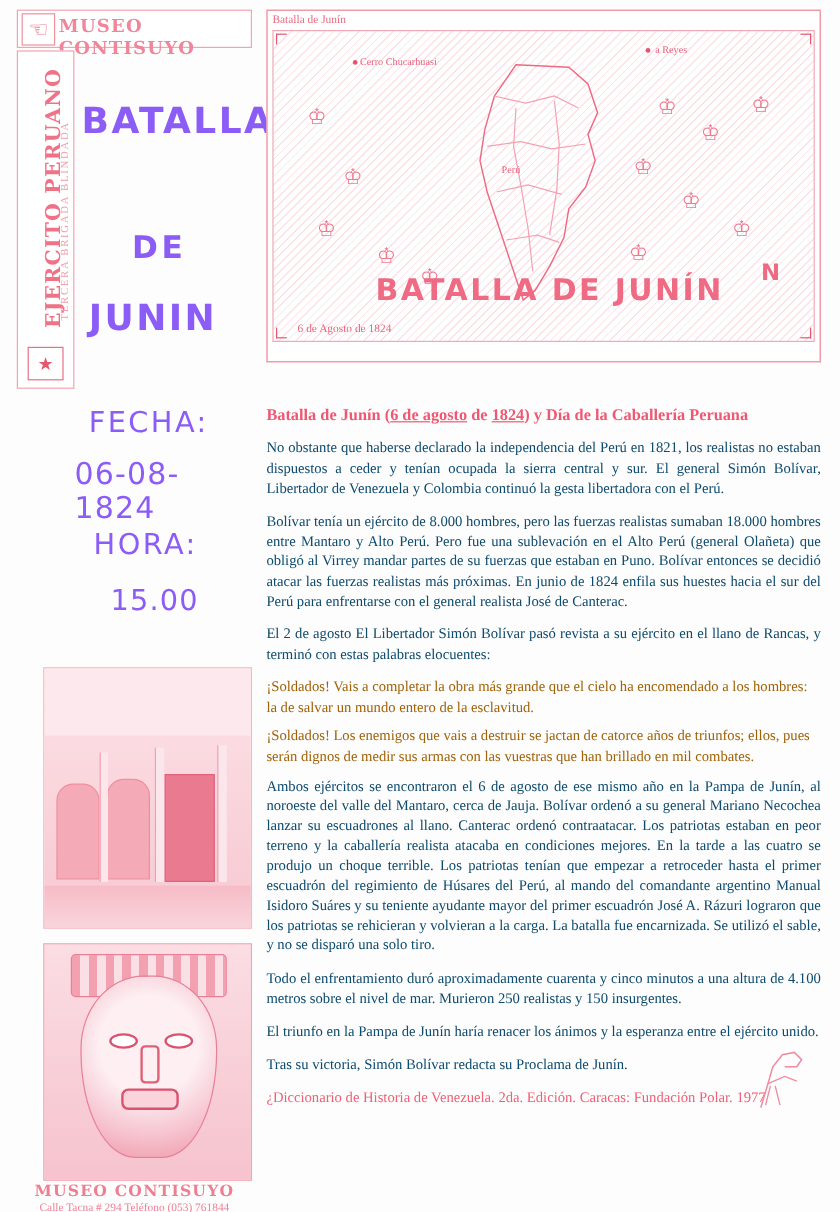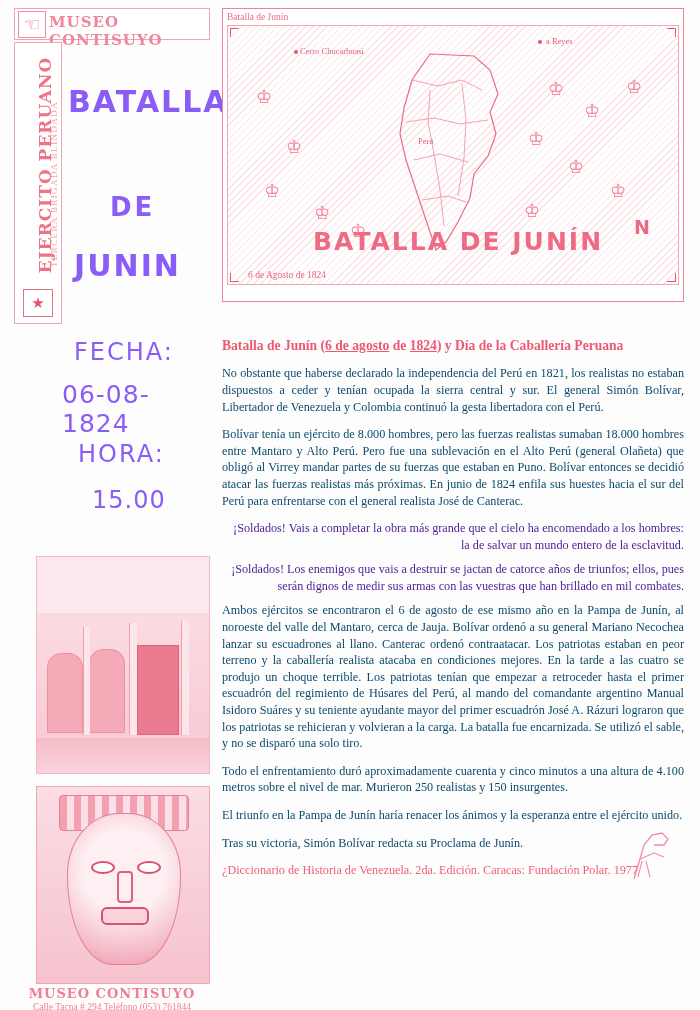--- a/index.html
+++ b/index.html
@@ -214,22 +214,22 @@
     margin:0 0 10px 0;color:#ee5872;
   }
   .doc-title u{text-decoration:underline;}
   p.body{
     margin:0 0 11px 0;
     font-size:12.2px;line-height:1.36;text-align:justify;
     color:#0c4a6e;
   }
   p.quote{
     margin:0 0 8px 0;
-    font-size:12.2px;line-height:1.36;text-align:right;
-    color:#4c1d95;
+    font-size:12.2px;line-height:1.36;text-align:left;
+    color:#a16207;
   }
   .refs{
     margin-top:2px;font-size:12.2px;line-height:1.36;color:#ef6077;
   }
   .flamingo{
     position:absolute;right:8px;bottom:-2px;width:52px;height:58px;
     color:#f08ba0;
   }
 </style>
 </head>
@@ -333,20 +333,21 @@
   </div>
 
   <div class="text-col">
 
     <div class="doc-title">
       <span>Batalla de Junín (</span><u>6 de agosto</u><span> de </span><u>1824</u><span>) y Día de la Caballería Peruana</span>
     </div>
 
     <p class="body">No obstante que haberse declarado la independencia del Perú en 1821, los realistas no estaban dispuestos a ceder y tenían ocupada la sierra central y sur. El general Simón Bolívar, Libertador de Venezuela y Colombia continuó la gesta libertadora con el Perú.</p>
     <p class="body">Bolívar tenía un ejército de 8.000 hombres, pero las fuerzas realistas sumaban 18.000 hombres entre Mantaro y Alto Perú. Pero fue una sublevación en el Alto Perú (general Olañeta) que obligó al Virrey mandar partes de su fuerzas que estaban en Puno. Bolívar entonces se decidió atacar las fuerzas realistas más próximas. En junio de 1824 enfila sus huestes hacia el sur del Perú para enfrentarse con el general realista José de Canterac.</p>
+    <p class="body">El 2 de agosto El Libertador Simón Bolívar pasó revista a su ejército en el llano de Rancas, y terminó con estas palabras elocuentes:</p>
 
     <p class="quote">¡Soldados! Vais a completar la obra más grande que el cielo ha encomendado a los hombres: la de salvar un mundo entero de la esclavitud.</p>
     <p class="quote">¡Soldados! Los enemigos que vais a destruir se jactan de catorce años de triunfos; ellos, pues serán dignos de medir sus armas con las vuestras que han brillado en mil combates.</p>
 
     <p class="body">Ambos ejércitos se encontraron el 6 de agosto de ese mismo año en la Pampa de Junín, al noroeste del valle del Mantaro, cerca de Jauja. Bolívar ordenó a su general Mariano Necochea lanzar su escuadrones al llano. Canterac ordenó contraatacar. Los patriotas estaban en peor terreno y la caballería realista atacaba en condiciones mejores. En la tarde a las cuatro se produjo un choque terrible. Los patriotas tenían que empezar a retroceder hasta el primer escuadrón del regimiento de Húsares del Perú, al mando del comandante argentino Manual Isidoro Suáres y su teniente ayudante mayor del primer escuadrón José A. Rázuri lograron que los patriotas se rehicieran y volvieran a la carga. La batalla fue encarnizada. Se utilizó el sable, y no se disparó una solo tiro.</p>
     <p class="body">Todo el enfrentamiento duró aproximadamente cuarenta y cinco minutos a una altura de 4.100 metros sobre el nivel de mar. Murieron 250 realistas y 150 insurgentes.</p>
     <p class="body">El triunfo en la Pampa de Junín haría renacer los ánimos y la esperanza entre el ejército unido.</p>
     <p class="body">Tras su victoria, Simón Bolívar redacta su Proclama de Junín.</p>
 
     <div class="refs">¿Diccionario de Historia de Venezuela. 2da. Edición. Caracas: Fundación Polar. 1977</div>

